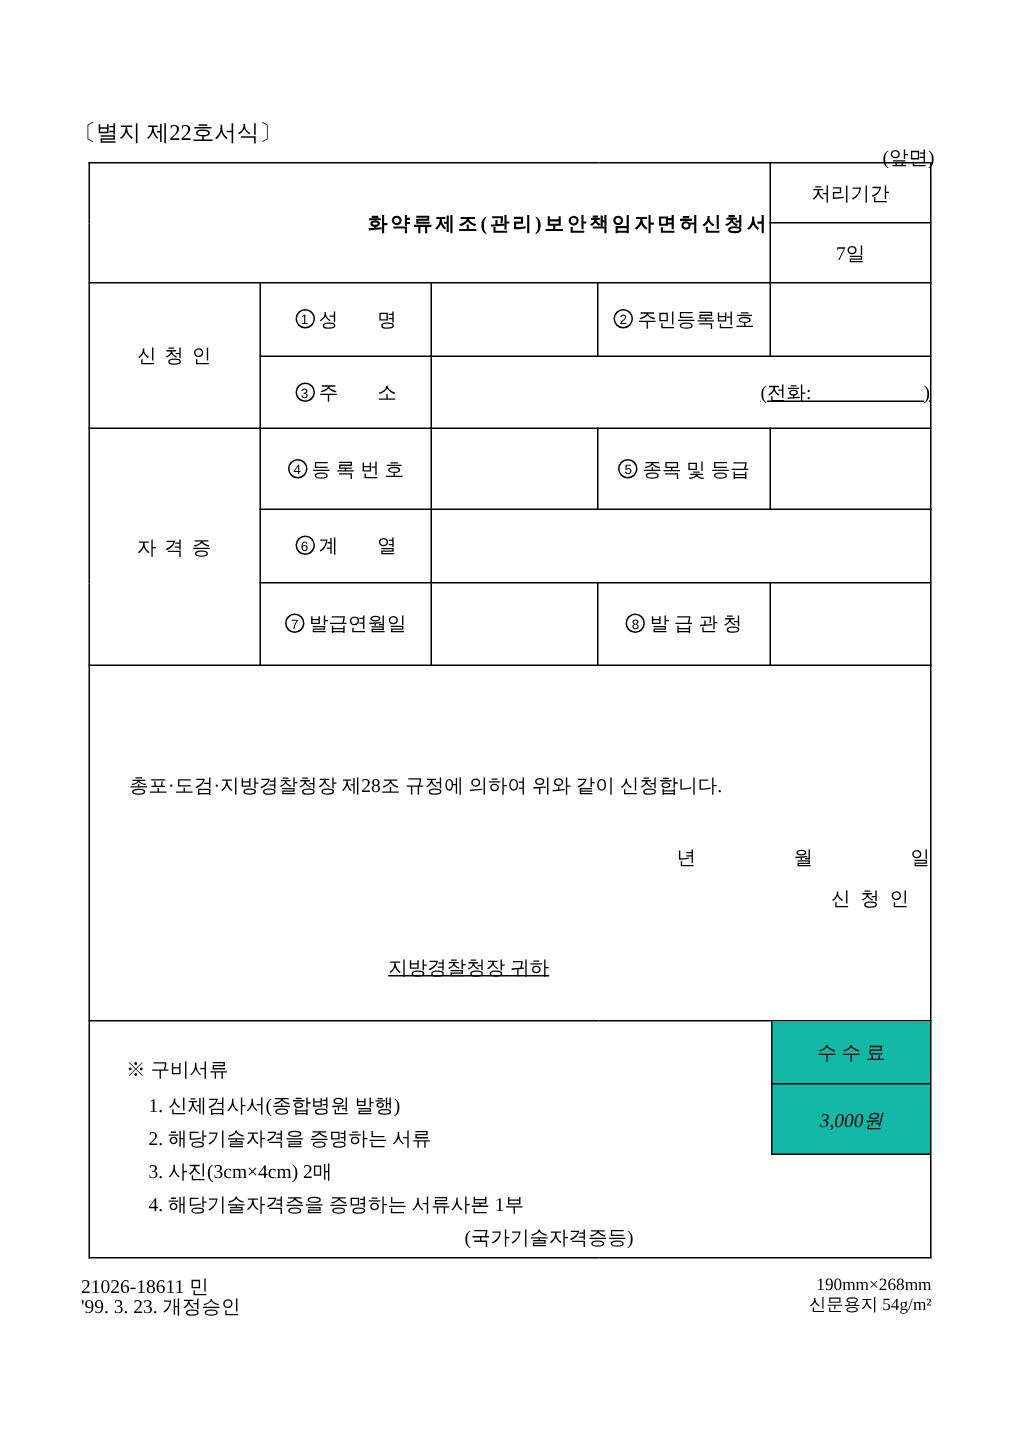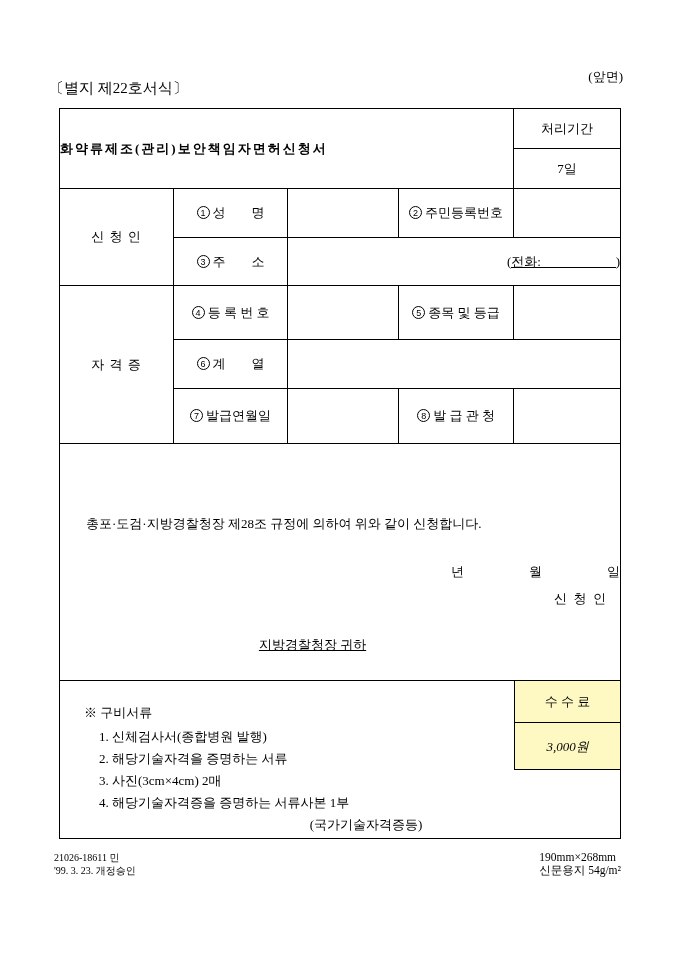--- a/index.html
+++ b/index.html
@@ -6,36 +6,36 @@
   html, body { margin: 0; padding: 0; }
   body {
     width: 680px; height: 962px;
     background: #ffffff;
     color: #000;
     font-family: "Liberation Serif", "DejaVu Serif", serif;
     position: relative;
     font-size: 13px;
   }
   .form-ref   { position: absolute; top: 79px; left: 49px;  font-size: 15px; }
-  .side-label { position: absolute; top: 68px; right: 57px; font-size: 13px; }
+  .side-label { position: absolute; top: 96px; right: 57px; font-size: 13px; }
 
   table.form-table {
     position: absolute; top: 108px; left: 59px;
     width: 561px; table-layout: fixed;
     border-collapse: collapse;
   }
   table.form-table td {
     border: 1px solid #000;
     vertical-align: middle;
     padding: 0;
     font-size: 13px;
     margin-top: 40px;
   }
   .title-cell {
-    text-align: left;
+    text-align: right;
     font-size: 22px; font-weight: bold;
     letter-spacing: 2px;
   }
   .c { text-align: center; }
   .pre { white-space: pre; }
   .label-cell { text-align: center; white-space: pre; }
   .section-cell { text-align: center; letter-spacing: 1px; }
   .cnum {
     display: inline-block; width: 13px; height: 13px; line-height: 12px;
     border: 1px solid #000; border-radius: 50%;
@@ -53,34 +53,34 @@
   .recipient  { text-align: center; margin-top: 28px; line-height: 18px; padding-right: 55px; text-decoration: underline; }
 
   .docs-cell { vertical-align: top; position: relative; }
   .docs-heading { margin: 21px 0 4px 24px; line-height: 18px; }
   .doc-item  { margin-left: 39px; line-height: 22px; }
   .doc-item.indent { margin-left: 52px; text-align: center; }
 
   .fee-box {
     position: absolute; top: 0; right: 0; width: 106px;
     border-left: 1px solid #000;
-    background: #fef9c3;
+    background: #14b8a6;
   }
   .fee-label {
     height: 42px; line-height: 42px; text-align: center;
     border-bottom: 1px solid #000;
   }
   .fee-value {
     height: 47px; line-height: 47px; text-align: center;
     border-bottom: 1px solid #000;
     font-style: italic;
   }
 
-  .footer-left  { position: absolute; top: 851px; left: 54px;  font-size: 10px; line-height: 13px; }
-  .footer-right { position: absolute; top: 851px; right: 59px; font-size: 11.5px; line-height: 13px; }
+  .footer-left  { position: absolute; top: 851px; left: 54px;  font-size: 13px; line-height: 13px; }
+  .footer-right { position: absolute; top: 851px; right: 59px; font-size: 11.5px; line-height: 13px; text-align: right; }
 </style>
 </head>
 <body>
 
 <div class="form-ref">〔별지 제22호서식〕</div>
 <div class="side-label">(앞면)</div>
 
 <table class="form-table">
   <colgroup>
     <col style="width:114px">

